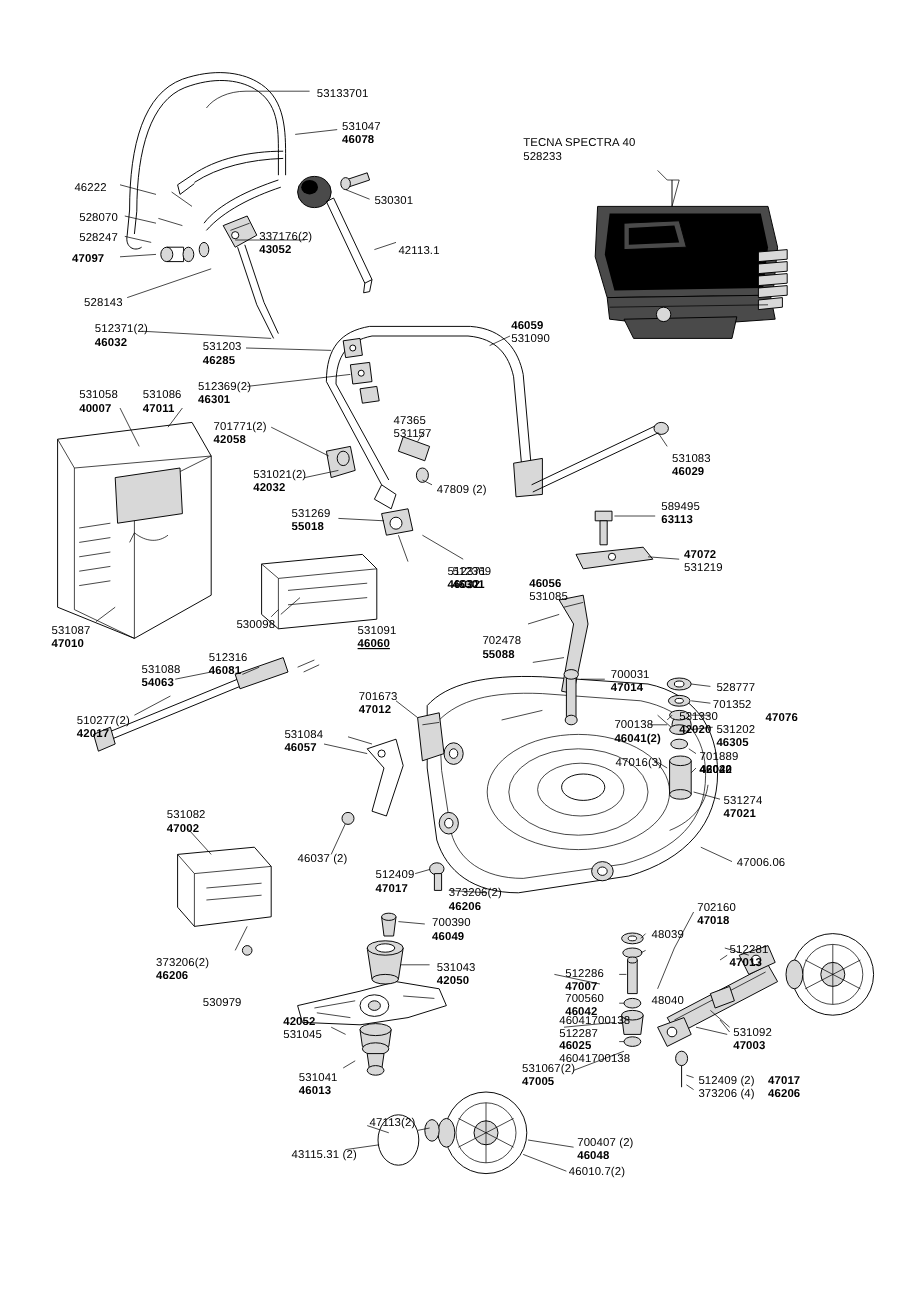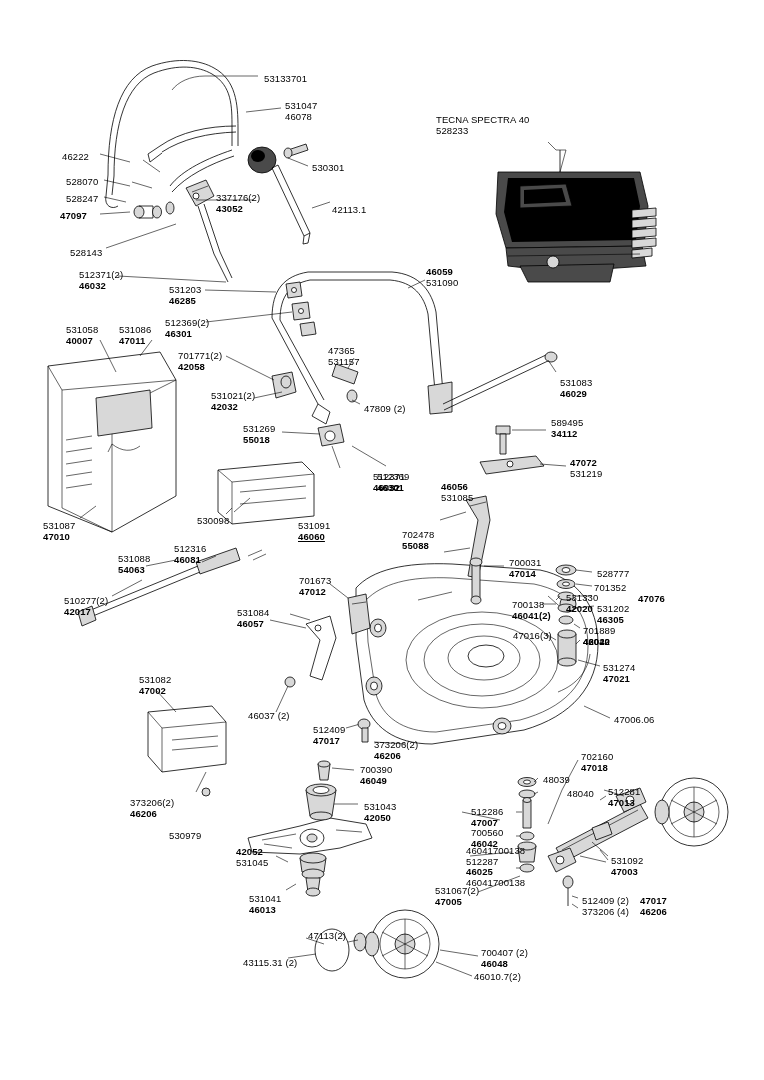--- a/index.html
+++ b/index.html
@@ -379,42 +379,42 @@
   </g>
 </svg>
 
 <div class="lbl" style="left:436px;top:115px;">
   <span>TECNA SPECTRA 40</span><br>
   <span>528233</span>
 </div>
 
 <div id="labels-layer">
       <div class="lbl" style="left: 264px; top: 74px;"><span>53133701</span></div>
-      <div class="lbl" style="left: 285px; top: 101px;"><span>531047</span><br><span style="font-weight: normal;">46078</span></div>
+      <div class="lbl" style="left: 285px; top: 101px;"><span>531047</span><br><span style="font-weight: bold;">46078</span></div>
       <div class="lbl" style="left: 62px; top: 152px;"><span>46222</span></div>
       <div class="lbl" style="left: 66px; top: 177px;"><span>528070</span></div>
       <div class="lbl" style="left: 66px; top: 194px;"><span>528247</span></div>
       <div class="lbl" style="left: 60px; top: 211px;"><span style="font-weight: bold;">47097</span></div>
       <div class="lbl" style="left: 70px; top: 248px;"><span>528143</span></div>
       <div class="lbl" style="left: 312px; top: 163px;"><span>530301</span></div>
       <div class="lbl" style="left: 216px; top: 193px;"><span>337176(2)</span><br><span style="font-weight: bold;">43052</span></div>
       <div class="lbl" style="left: 332px; top: 205px;"><span>42113.1</span></div>
       <div class="lbl" style="left: 79px; top: 270px;"><span>512371(2)</span><br><span style="font-weight: bold;">46032</span></div>
       <div class="lbl" style="left: 169px; top: 285px;"><span>531203</span><br><span style="font-weight: bold;">46285</span></div>
       <div class="lbl" style="left: 165px; top: 318px;"><span>512369(2)</span><br><span style="font-weight: bold;">46301</span></div>
       <div class="lbl" style="left: 426px; top: 267px;"><span style="font-weight: bold;">46059</span><br><span>531090</span></div>
       <div class="lbl" style="left: 66px; top: 325px;"><span>531058</span><br><span style="font-weight: bold;">40007</span></div>
       <div class="lbl" style="left: 119px; top: 325px;"><span>531086</span><br><span style="font-weight: bold;">47011</span></div>
       <div class="lbl" style="left: 178px; top: 351px;"><span>701771(2)</span><br><span style="font-weight: bold;">42058</span></div>
       <div class="lbl" style="left: 328px; top: 346px;"><span style="font-weight: normal;">47365</span><br><span>531157</span></div>
       <div class="lbl" style="left: 560px; top: 378px;"><span>531083</span><br><span style="font-weight: bold;">46029</span></div>
       <div class="lbl" style="left: 211px; top: 391px;"><span>531021(2)</span><br><span style="font-weight: bold;">42032</span></div>
       <div class="lbl" style="left: 364px; top: 404px;"><span>47809 (2)</span></div>
       <div class="lbl" style="left: 243px; top: 424px;"><span>531269</span><br><span style="font-weight: bold;">55018</span></div>
-      <div class="lbl" style="left: 551px; top: 418px;"><span>589495</span><br><span style="font-weight: bold;">34112</span></div>
+      <div class="lbl" style="left: 551px; top: 418px;"><span>589495</span><br><span style="font-weight: bold;">63113</span></div>
       <div class="lbl" style="left: 570px; top: 458px;"><span style="font-weight: bold;">47072</span><br><span>531219</span></div>
       <div class="lbl" style="left: 325px; top: 472px; margin-left: 48px;"><span>512371</span><br><span style="font-weight: bold;">46032</span></div>
       <div class="lbl" style="left: 377px; top: 472px;"><span>512369</span><br><span style="font-weight: bold;">46301</span></div>
       <div class="lbl" style="left: 441px; top: 482px;"><span style="font-weight: bold;">46056</span><br><span>531085</span></div>
       <div class="lbl" style="left: 43px; top: 521px;"><span>531087</span><br><span style="font-weight: bold;">47010</span></div>
       <div class="lbl" style="left: 197px; top: 516px;"><span>530098</span></div>
       <div class="lbl" style="left: 298px; top: 521px;"><span>531091</span><br><span style="font-weight: bold; text-decoration: underline;">46060</span></div>
       <div class="lbl" style="left: 402px; top: 530px;"><span>702478</span><br><span style="font-weight: bold;">55088</span></div>
       <div class="lbl" style="left: 118px; top: 554px;"><span>531088</span><br><span style="font-weight: bold;">54063</span></div>
       <div class="lbl" style="left: 174px; top: 544px;"><span>512316</span><br><span style="font-weight: bold;">46081</span></div>
@@ -436,21 +436,21 @@
       <div class="lbl" style="left: 248px; top: 711px;"><span>46037 (2)</span></div>
       <div class="lbl" style="left: 313px; top: 725px;"><span>512409</span><br><span style="font-weight: bold;">47017</span></div>
       <div class="lbl" style="left: 374px; top: 740px;"><span>373206(2)</span><br><span style="font-weight: bold;">46206</span></div>
       <div class="lbl" style="left: 130px; top: 798px;"><span>373206(2)</span><br><span style="font-weight: bold;">46206</span></div>
       <div class="lbl" style="left: 169px; top: 831px;"><span>530979</span></div>
       <div class="lbl" style="left: 360px; top: 765px;"><span>700390</span><br><span style="font-weight: bold;">46049</span></div>
       <div class="lbl" style="left: 364px; top: 802px;"><span>531043</span><br><span style="font-weight: bold;">42050</span></div>
       <div class="lbl" style="left: 236px; top: 847px;"><span style="font-weight: bold;">42052</span><br><span>531045</span></div>
       <div class="lbl" style="left: 249px; top: 894px;"><span>531041</span><br><span style="font-weight: bold;">46013</span></div>
       <div class="lbl" style="left: 543px; top: 775px;"><span>48039</span></div>
-      <div class="lbl" style="left: 543px; top: 789px; margin-left: 24px;"><span>48040</span></div>
+      <div class="lbl" style="left: 543px; top: 830px;"><span>48040</span></div>
       <div class="lbl" style="left: 581px; top: 752px;"><span>702160</span><br><span style="font-weight: bold;">47018</span></div>
       <div class="lbl" style="left: 608px; top: 787px;"><span>512281</span><br><span style="font-weight: bold;">47013</span></div>
       <div class="lbl" style="left: 471px; top: 807px;"><span>512286</span><br><span style="font-weight: bold;">47007</span><br><span>700560</span><br><span style="font-weight: bold;">46042</span></div>
       <div class="lbl" style="left: 466px; top: 846px;"><span>46041700138</span><br><span>512287</span><br><span style="font-weight: bold;">46025</span><br><span>46041700138</span></div>
       <div class="lbl" style="left: 435px; top: 886px;"><span>531067(2)</span><br><span style="font-weight: bold;">47005</span></div>
       <div class="lbl" style="left: 611px; top: 856px;"><span>531092</span><br><span style="font-weight: bold;">47003</span></div>
       <div class="lbl" style="left: 582px; top: 896px;"><span>512409 (2)</span><br><span>373206 (4)</span></div>
       <div class="lbl" style="left: 640px; top: 896px;"><span style="font-weight: bold;">47017</span><br><span style="font-weight: bold;">46206</span></div>
       <div class="lbl" style="left: 308px; top: 931px;"><span>47113(2)</span></div>
       <div class="lbl" style="left: 243px; top: 958px;"><span>43115.31 (2)</span></div>

